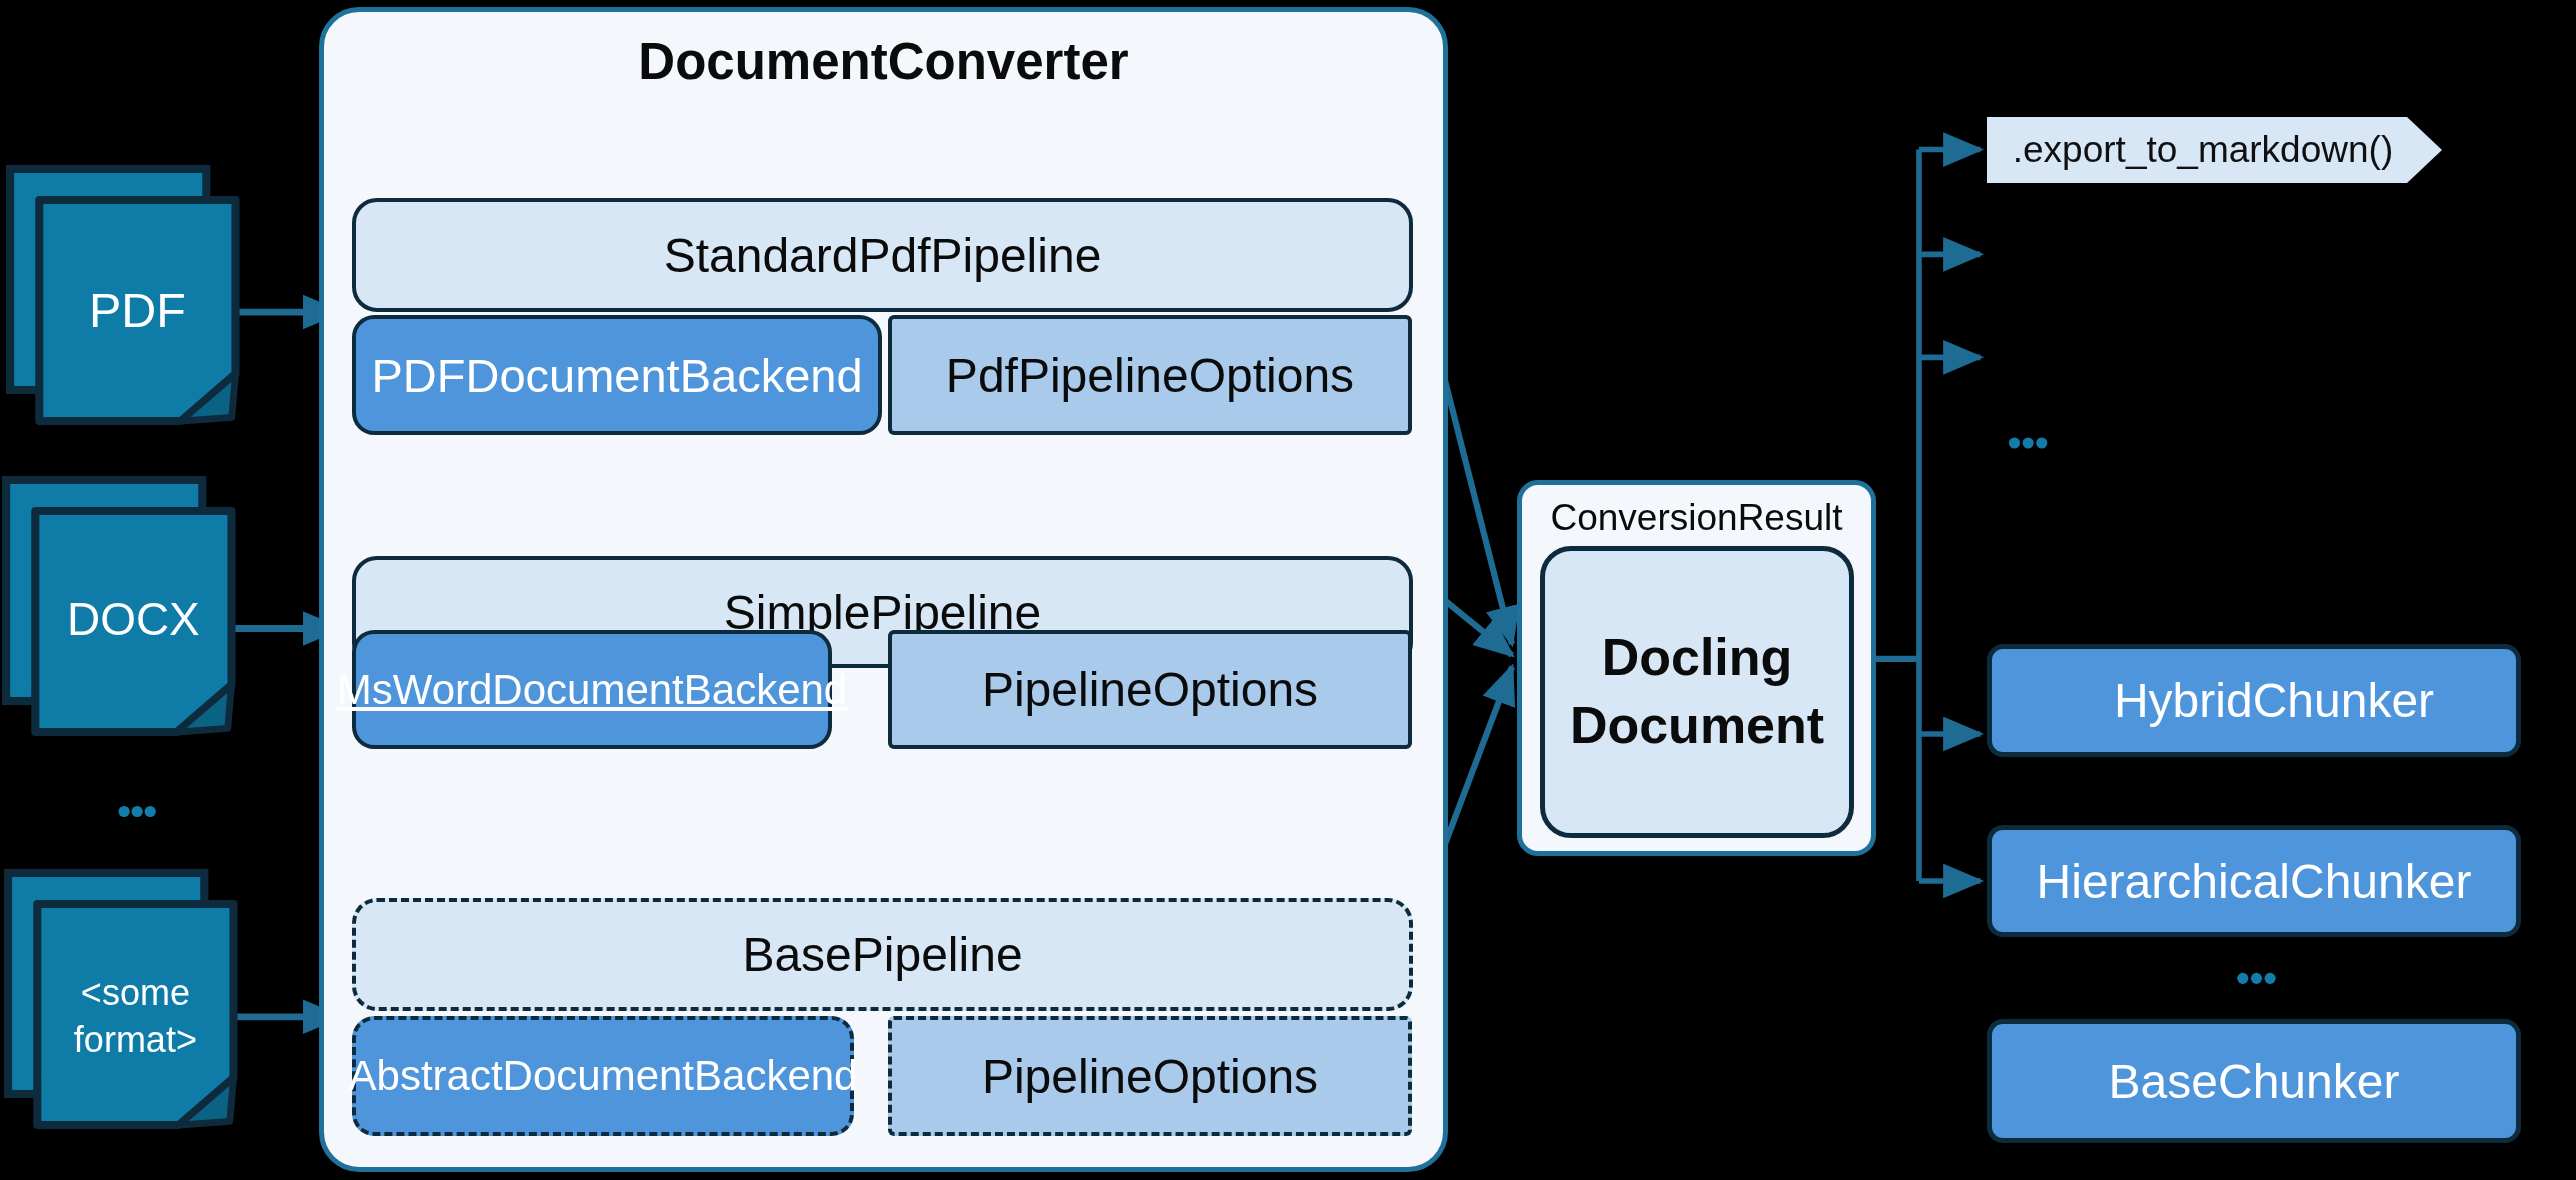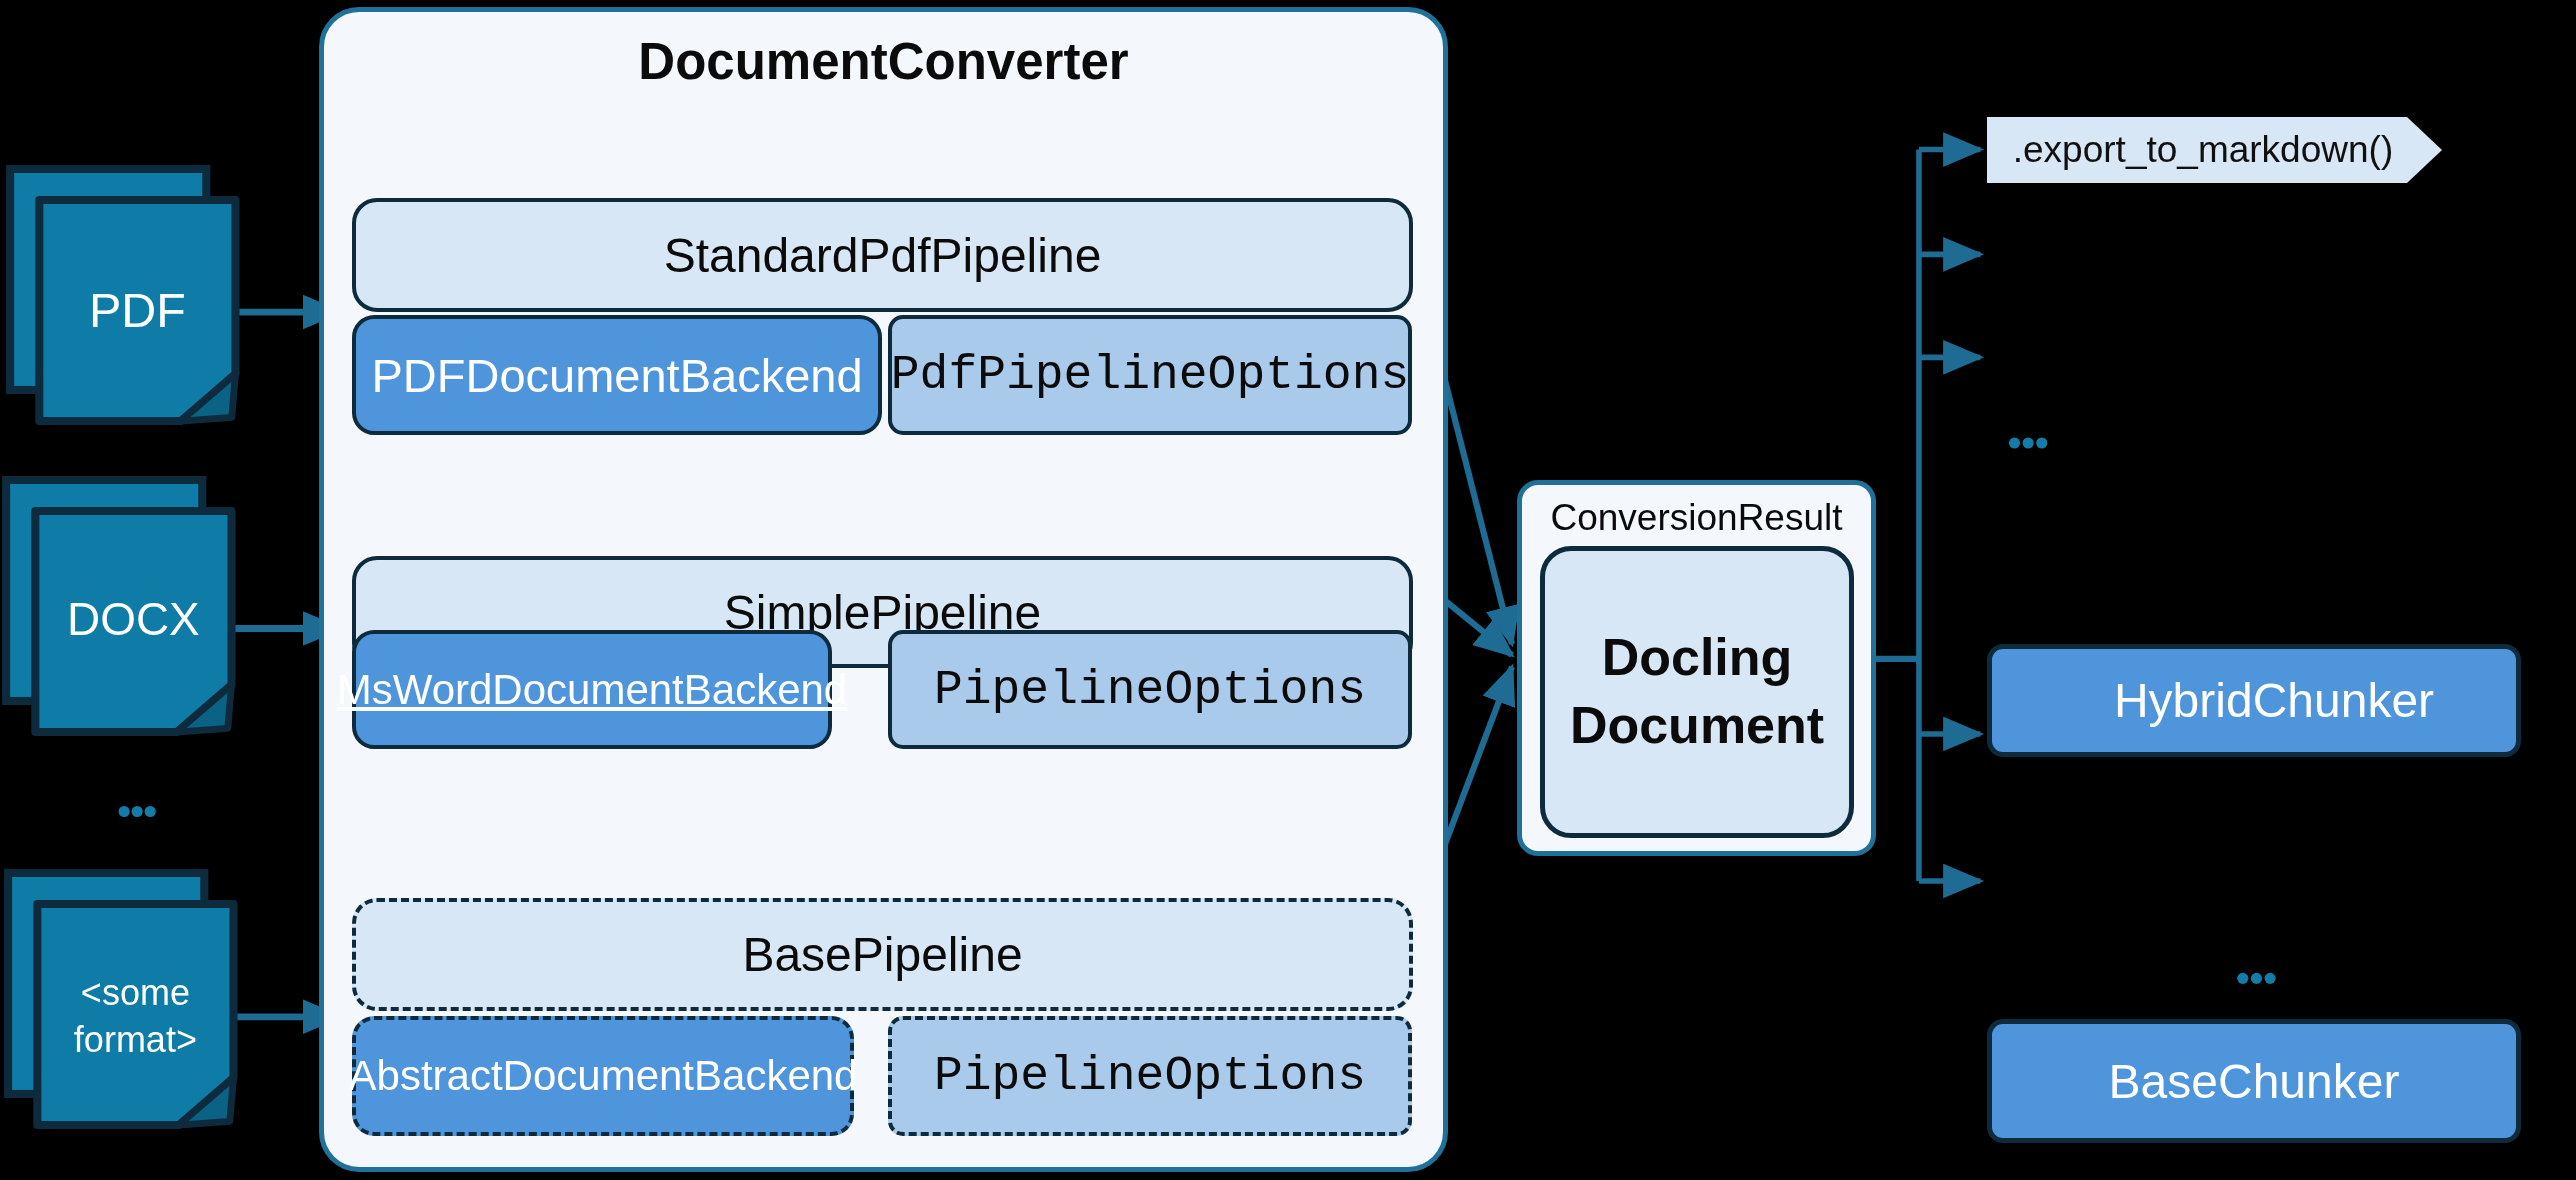--- a/index.html
+++ b/index.html
@@ -16,21 +16,21 @@
   .container-title{
     text-align:center;font-weight:bold;font-size:51px;color:#0b0b0b;
   }
   
   .dbox{
     display:flex;align-items:center;justify-content:center;
     border:4.3px solid #0E2B3D;border-radius:25px;color:#0b0b0b;
   }
   .pipe-title{background:#D8E7F6;font-size:48px;}
   .backend{background:#4E95DC;color:#ffffff;border-radius:22.3px;}
-  .options{background:#A9CAEB;font-size:48px;border-radius:15px;font-family:Liberation Mono, monospace;}
+  .options{background:#A9CAEB;font-size:48px;border-radius:6px;}
   .dashed{border-style:dashed;}
   
   .cresult{
     background:#F4F8FD;border:5.6px solid #20719A;border-radius:21px;
   }
   .cresult-title{
     position:absolute;left:0;top:12.4px;width:100%;text-align:center;
     font-size:37px;color:#0b0b0b;
   }
   .docdoc{
@@ -171,18 +171,21 @@
     <span>Document</span>
   </div>
 
   <div class="abs tag" style="left:1987px;top:117px;width:455px;height:66px;padding-left:24px;">
     <span>.export_to_markdown()</span>
   </div>
 
   <div class="abs chunker" style="left:1987px;top:644px;width:534px;height:113px;padding-left:40px;">
     <span>HybridChunker</span>
   </div>
+  <div class="abs chunker" style="left:1987px;top:825px;width:534px;height:112px;">
+    <span>HierarchicalChunker</span>
+  </div>
   <div class="abs chunker dashed" style="left:1987px;top:1019px;width:534px;height:124px;">
     <span>BaseChunker</span>
   </div>
 
 </div>
 
 
 </body></html>

